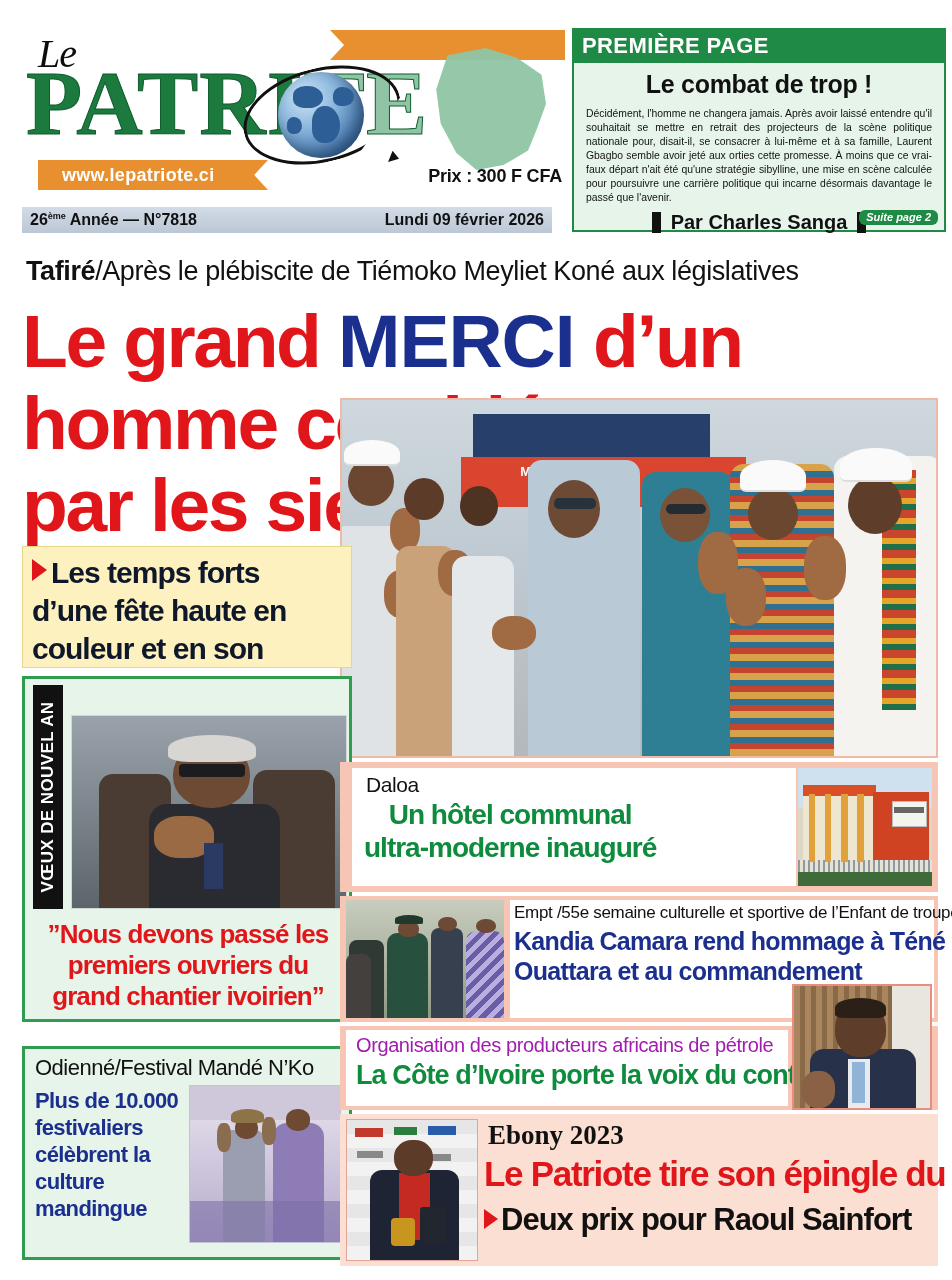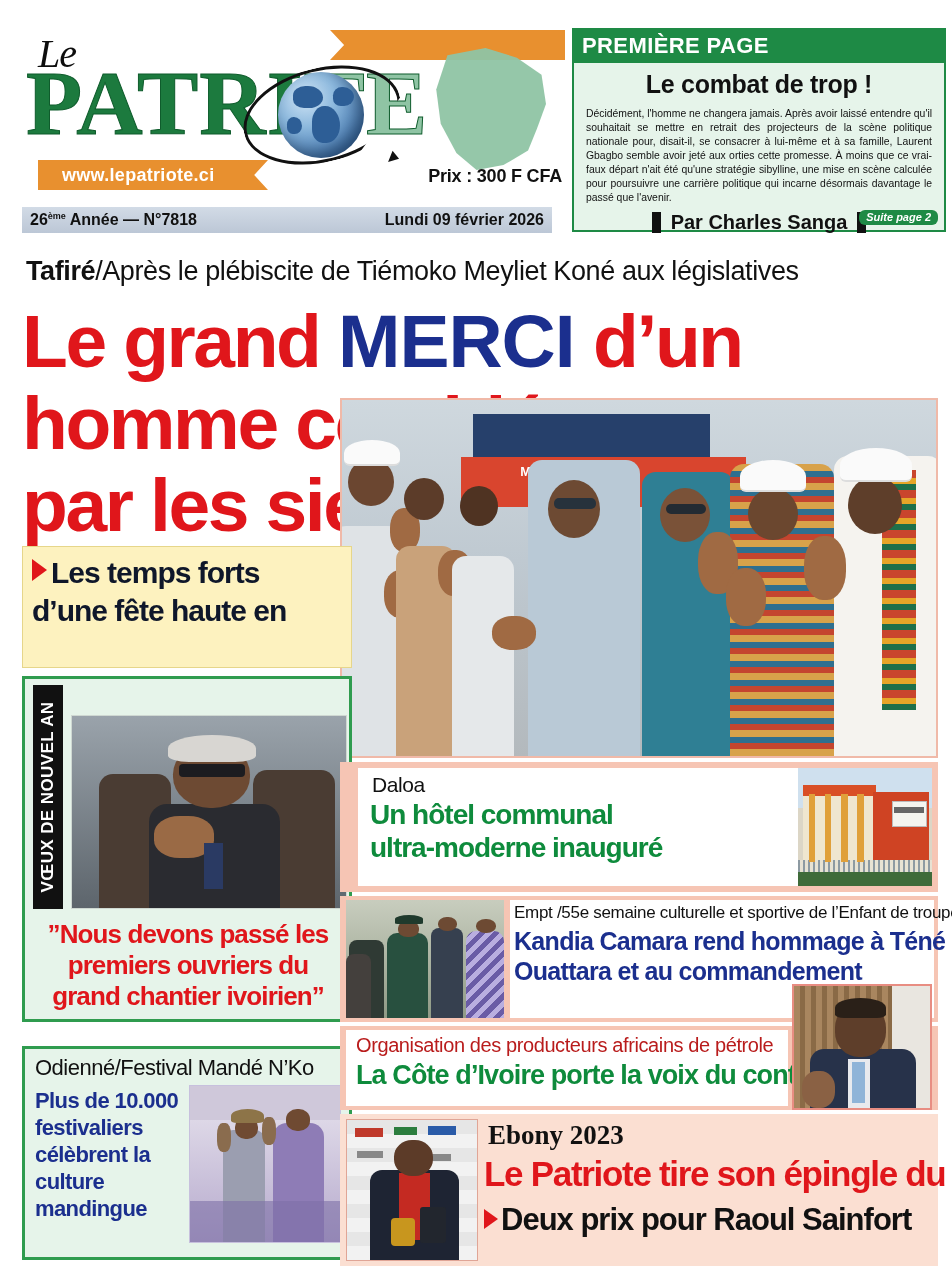--- a/index.html
+++ b/index.html
@@ -230,21 +230,21 @@
     position: absolute; left: 164px; top: 36px; width: 152px; height: 158px;
     background: #8c7fb4; overflow: hidden; border: 1px solid #c7c0dd;
   }
 
   
   .panel { position: absolute; background: #f6c5b4; }
   .panel-inner { position: absolute; background: #fff; }
 
   
   .p-daloa { left: 340px; top: 762px; width: 598px; height: 130px; }
-  .p-daloa .panel-inner { left: 18px; top: 6px; width: 504px; height: 118px; }
+  .p-daloa .panel-inner { left: 12px; top: 6px; width: 444px; height: 118px; text-align: center; }
   .daloa-kicker {
     position: absolute; left: 14px; top: 5px;
     font-size: 21px; color: #111; letter-spacing: -0.4px;
   }
   .daloa-title {
     position: absolute; left: 12px; top: 30px;
     font-weight: bold; font-size: 28px; line-height: 33px;
     color: #0e8b3c; letter-spacing: -1px; white-space: nowrap;
   }
   .daloa-photo {
@@ -267,21 +267,21 @@
     position: absolute; left: 4px; top: 26px;
     font-weight: bold; font-size: 25px; line-height: 30px;
     color: #1b2f8e; letter-spacing: -0.7px; white-space: nowrap;
   }
 
   
   .p-petro { left: 340px; top: 1026px; width: 598px; height: 84px; }
   .p-petro .panel-inner { left: 6px; top: 4px; width: 442px; height: 76px; }
   .petro-kicker {
     position: absolute; left: 10px; top: 4px;
-    font-size: 20px; color: #b91c1c; letter-spacing: -0.4px; white-space: nowrap;
+    font-size: 20px; color: #a21caf; letter-spacing: -0.4px; white-space: nowrap;
   }
   .petro-title {
     position: absolute; left: 10px; top: 30px;
     font-weight: bold; font-size: 27px; color: #0e8b3c;
     letter-spacing: -0.9px; white-space: nowrap;
   }
   .petro-photo {
     position: absolute; left: 452px; top: -42px; width: 140px; height: 126px;
     background: #9c7a56; overflow: hidden; border: 2px solid #e88d82;
   }
@@ -411,20 +411,21 @@
     <div class="mp-head" style="left:506px;top:76px;width:54px;height:58px;background:#5e3e2a;"></div>
     <div class="mp-cap" style="left:498px;top:48px;width:72px;height:34px;"></div>
     <div class="mp-hand" style="left:462px;top:136px;width:42px;height:64px;"></div>
   </div>
 
   <div class="teaser">
     <div class="line">
       <span class="tri-red"></span><span>Les temps forts</span>
     </div>
     <div class="line">d’une fête haute en</div>
+    <div class="line">couleur et en son</div>
   </div>
 
   <div class="greenbox">
     <div class="gb-vert">
       <span>VŒUX DE NOUVEL AN</span>
     </div>
     <div class="gb-photo">
       <div style="position:absolute;inset:0;background:linear-gradient(#9aa3ab,#5d656c);"></div>
       <div style="position:absolute;left:10%;top:30%;width:26%;height:70%;background:#4a3c33;border-radius:14px 14px 0 0;"></div>
       <div style="position:absolute;left:66%;top:28%;width:30%;height:72%;background:#4a3c33;border-radius:14px 14px 0 0;"></div>

